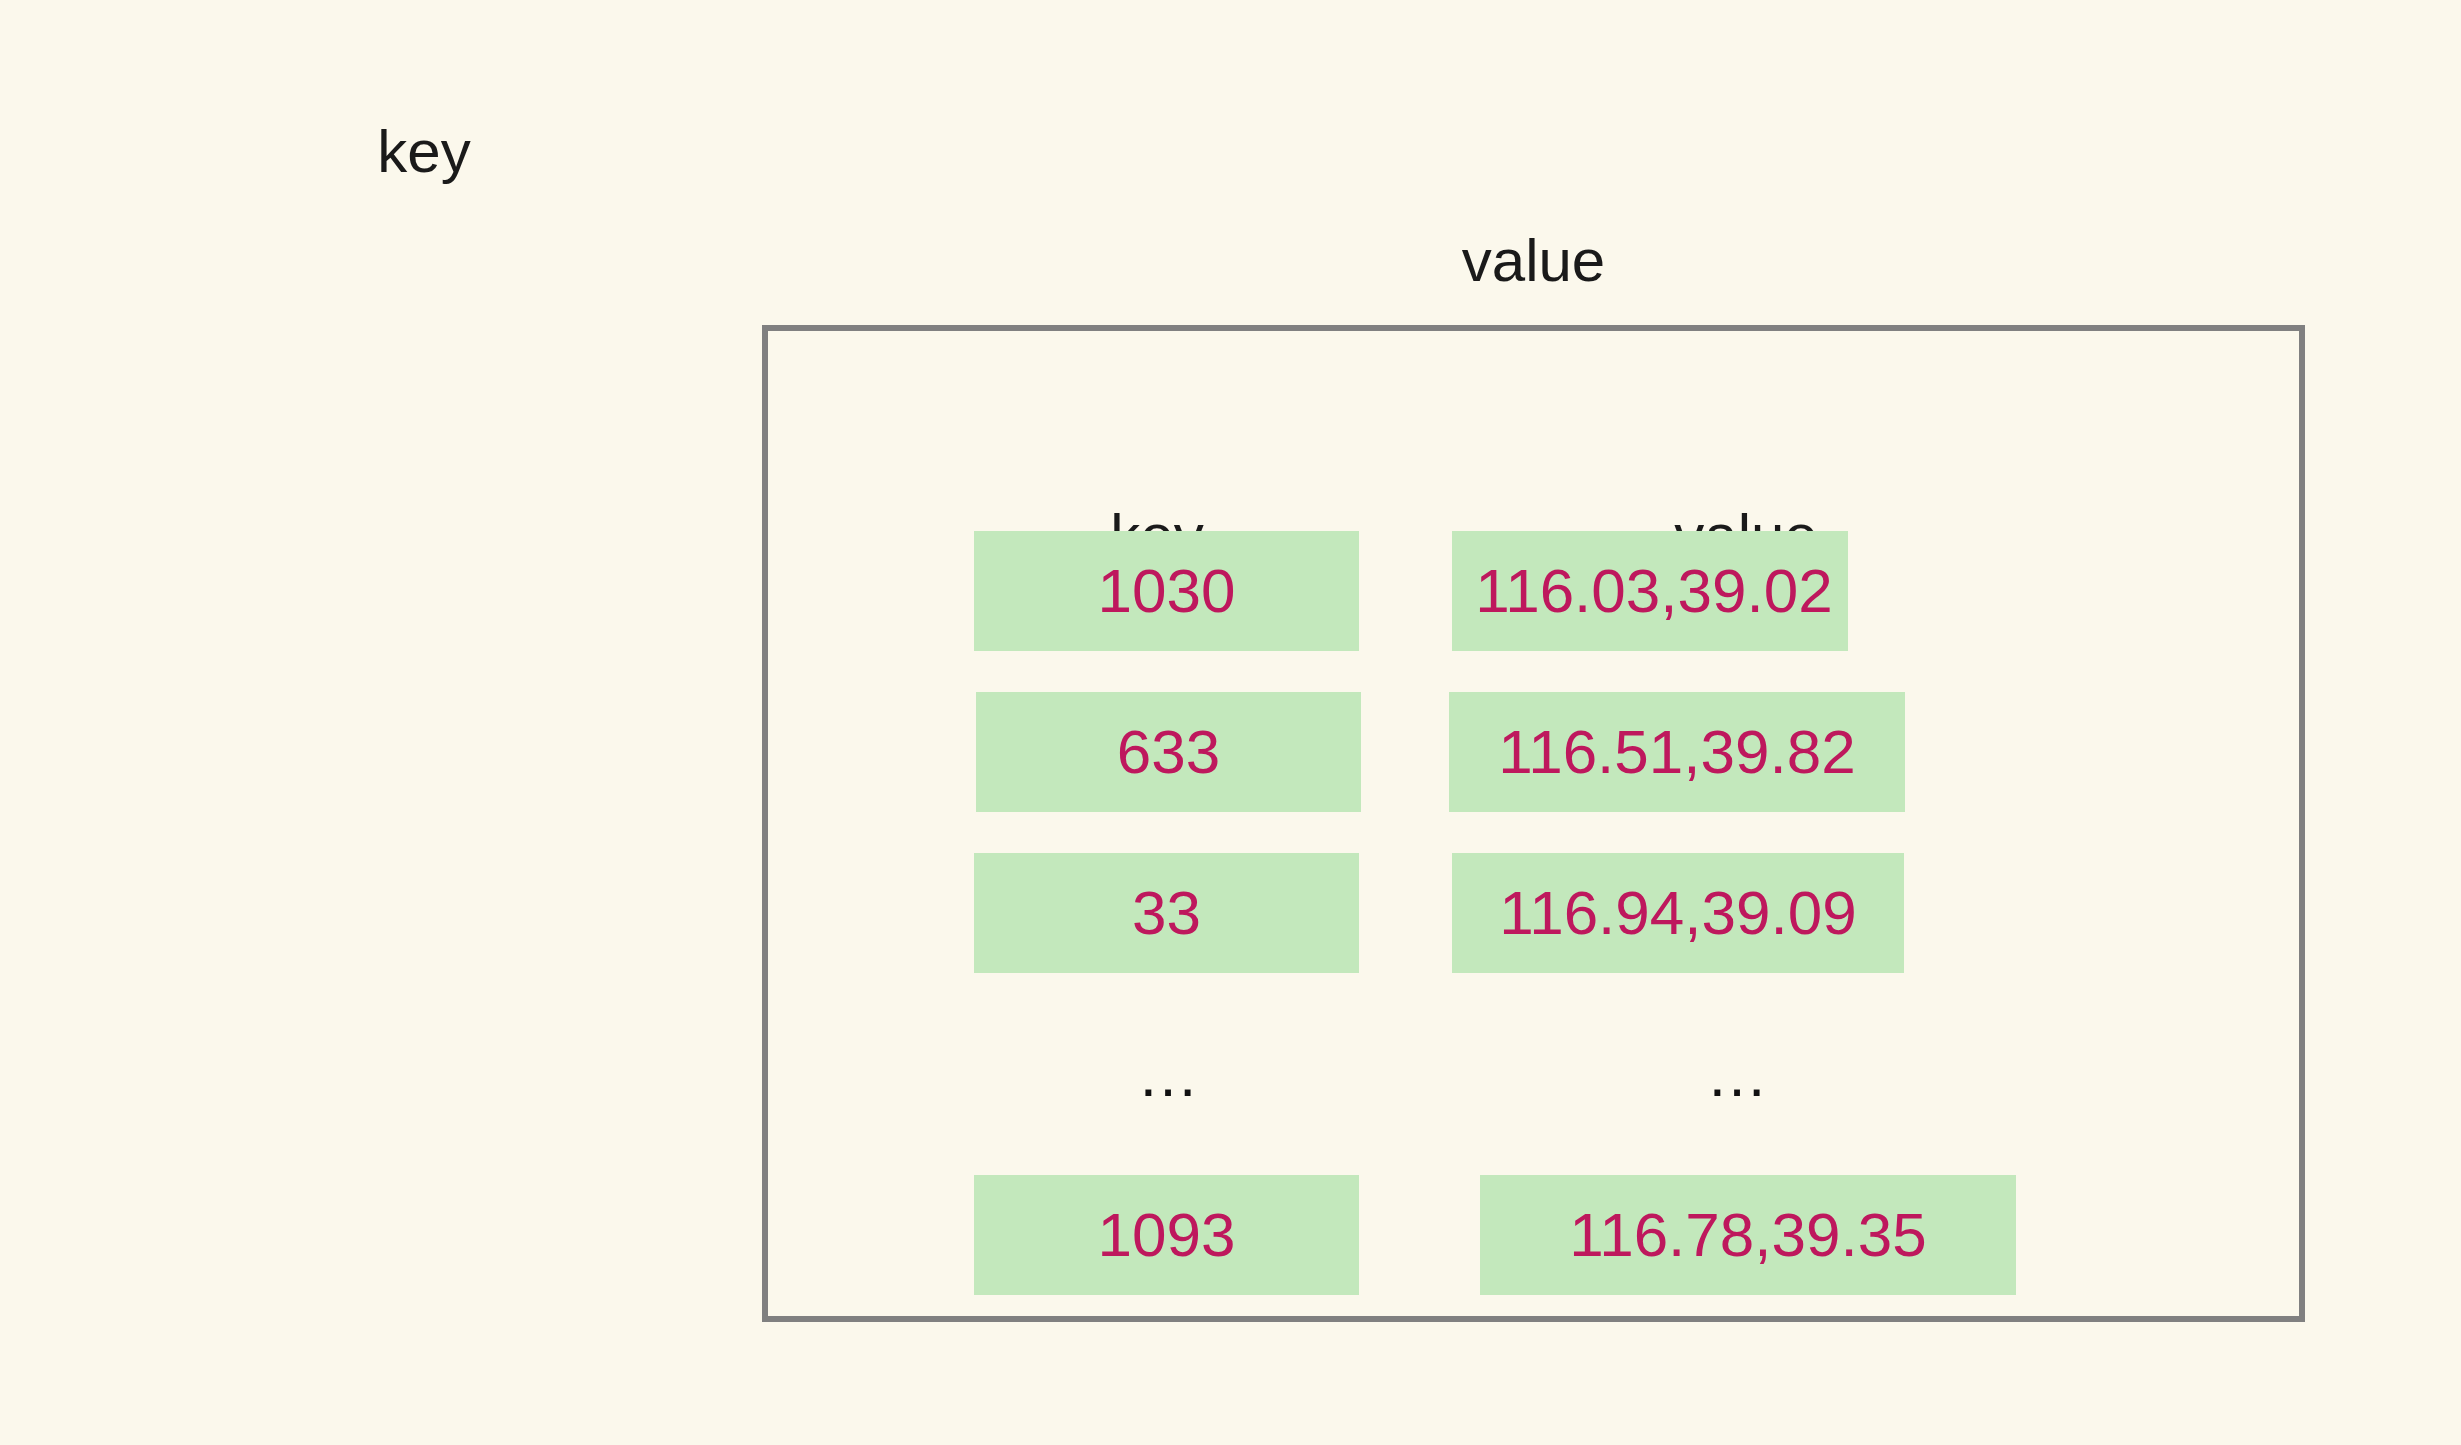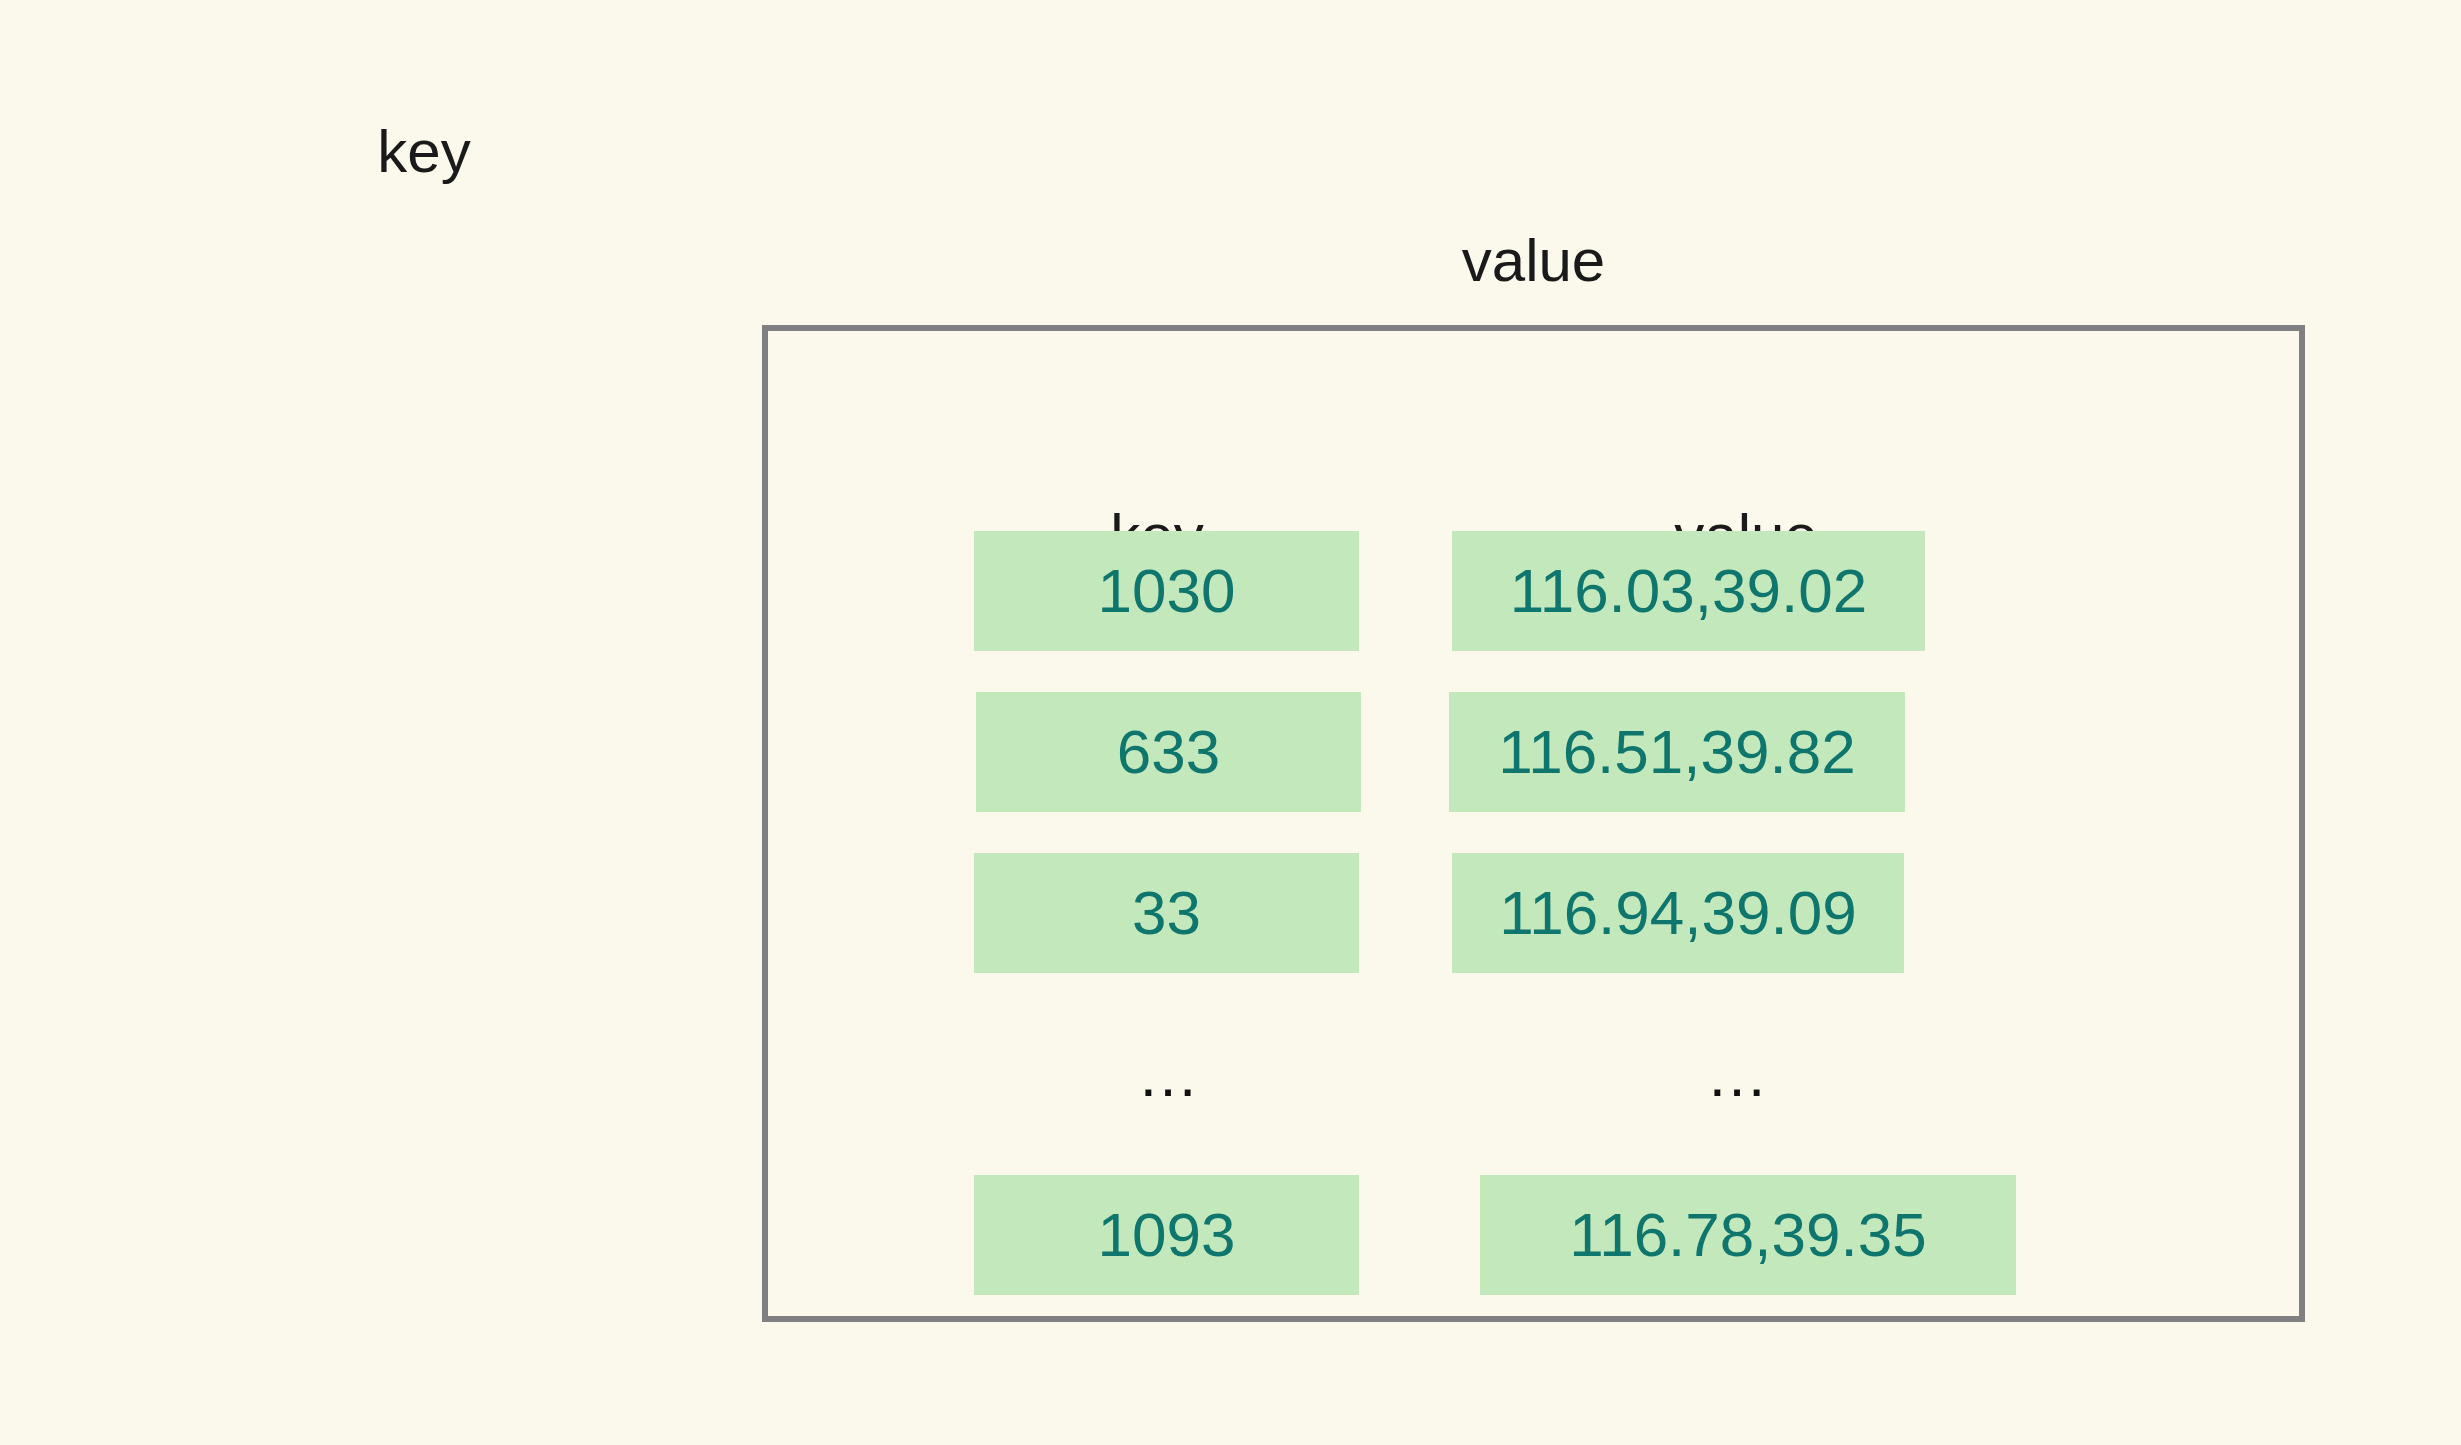--- a/index.html
+++ b/index.html
@@ -119,32 +119,32 @@
   .cell {
     position: absolute;
     top: 0;
     height: 120px;
     background: #C3E8BC;
     display: flex;
     align-items: center;
     justify-content: center;
     font-size: 62px;
     line-height: 1;
-    color: #0f766e;
+    color: #be185d;
     white-space: pre;
   }
 
   
   .col-key .cell-row-0 .cell { left: 90px;  width: 385px; }
   .col-key .cell-row-1 .cell { left: 92px;  width: 385px; }
   .col-key .cell-row-2 .cell { left: 90px;  width: 385px; }
   .col-key .cell-row-4 .cell { left: 82px;  width: 385px; margin-left: 8px; }
 
   
-  .col-value .cell-row-0 .cell { left: 14px; width: 473px; }
+  .col-value .cell-row-0 .cell { left: 14px; width: 388px; padding-left: 8px; }
   .col-value .cell-row-1 .cell { left: 11px; width: 456px; }
   .col-value .cell-row-2 .cell { left: 14px; width: 452px; }
   .col-value .cell-row-4 .cell { left: 30px; width: 536px; margin-left: 12px; }
 
   
   .cell-row.ellipsis-row {
     height: 120px;
     margin-bottom: 41px;
   }
   .ellipsis {

